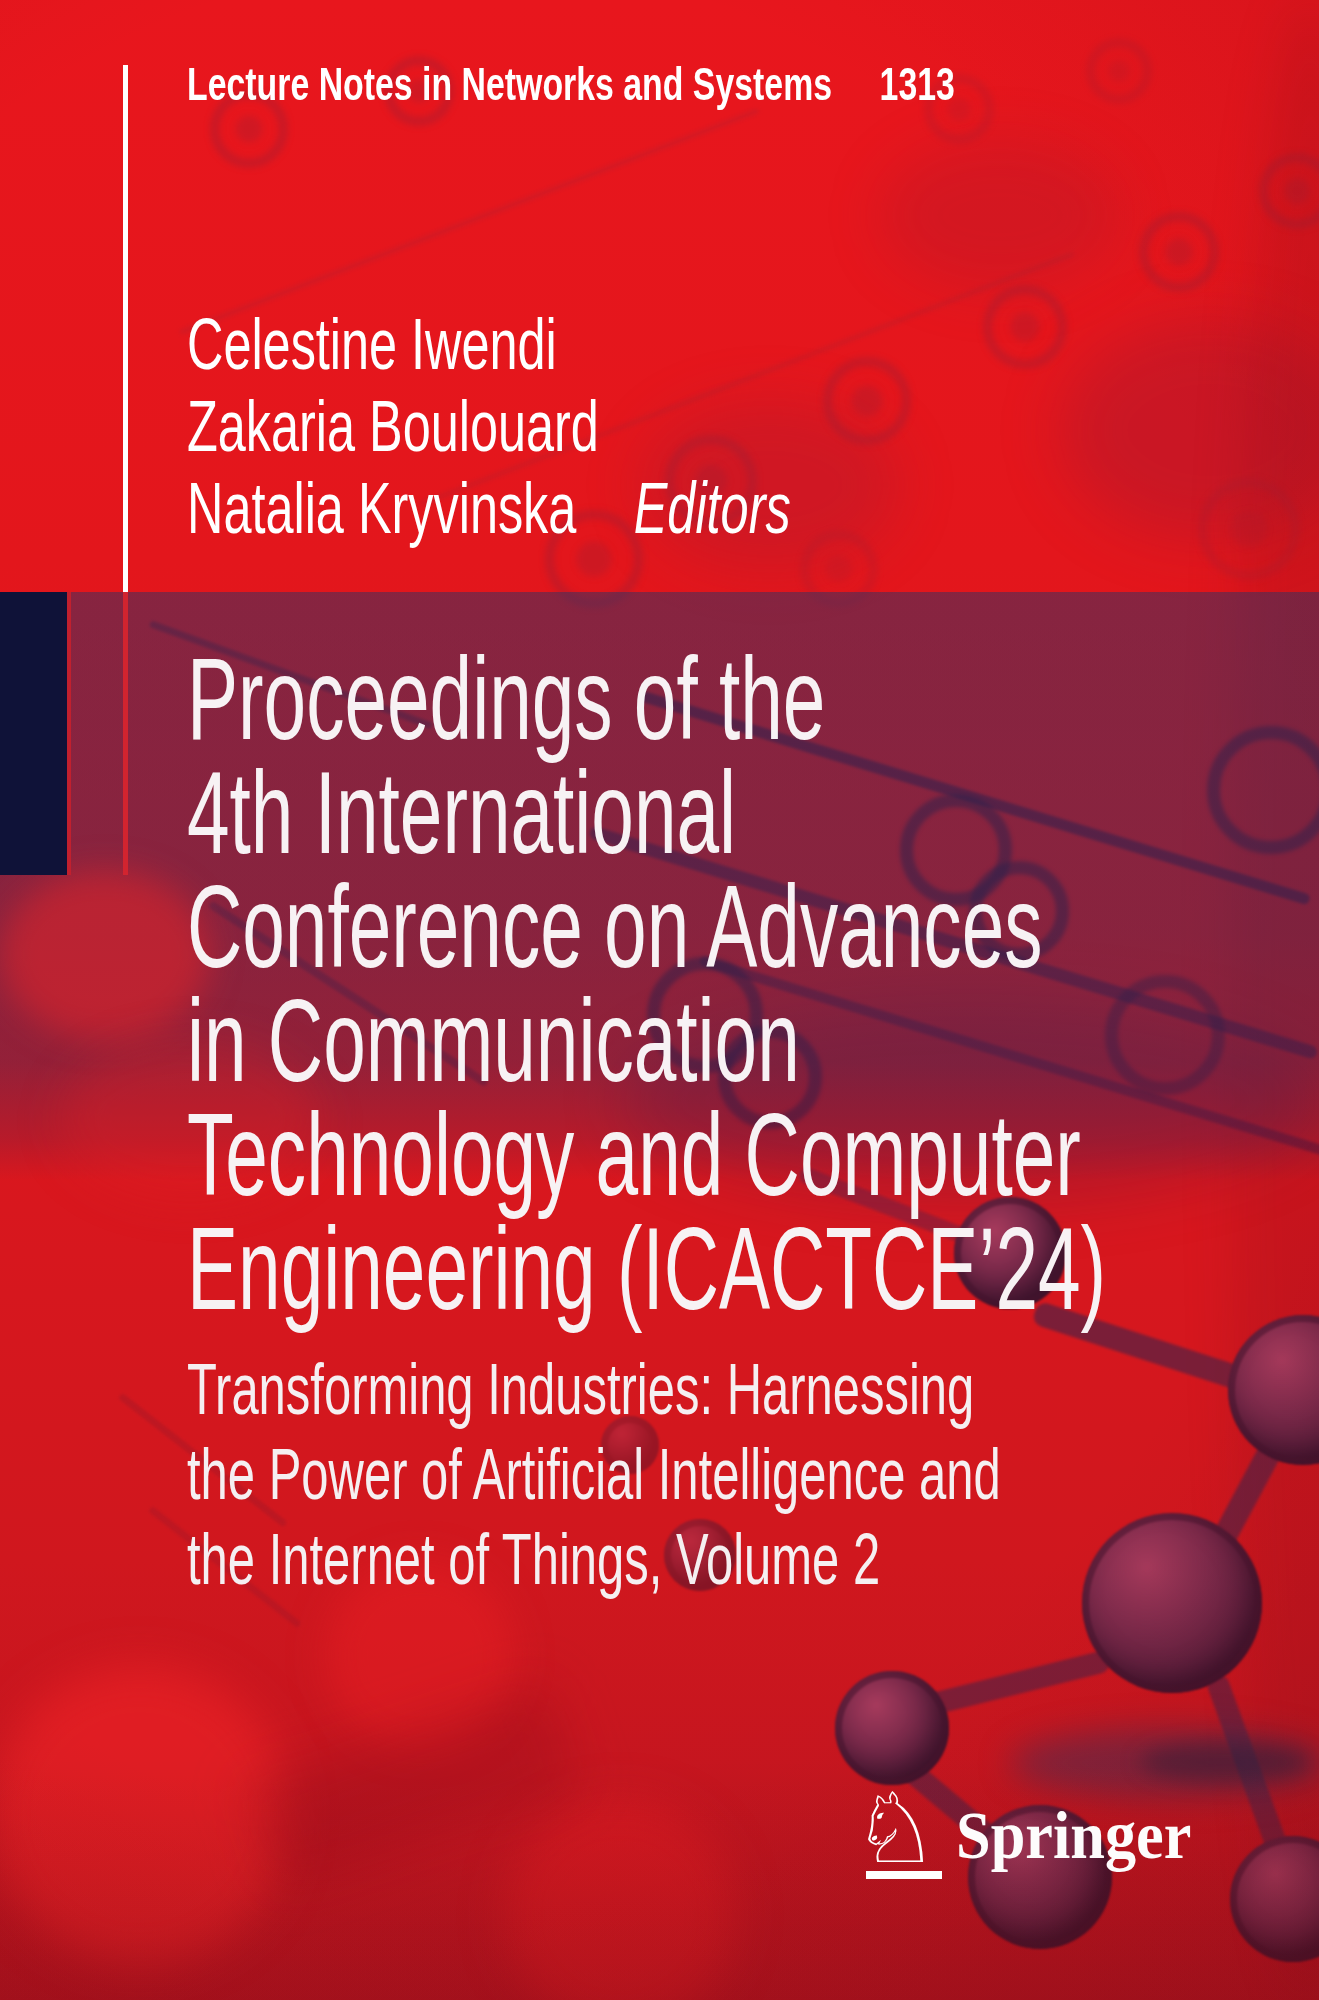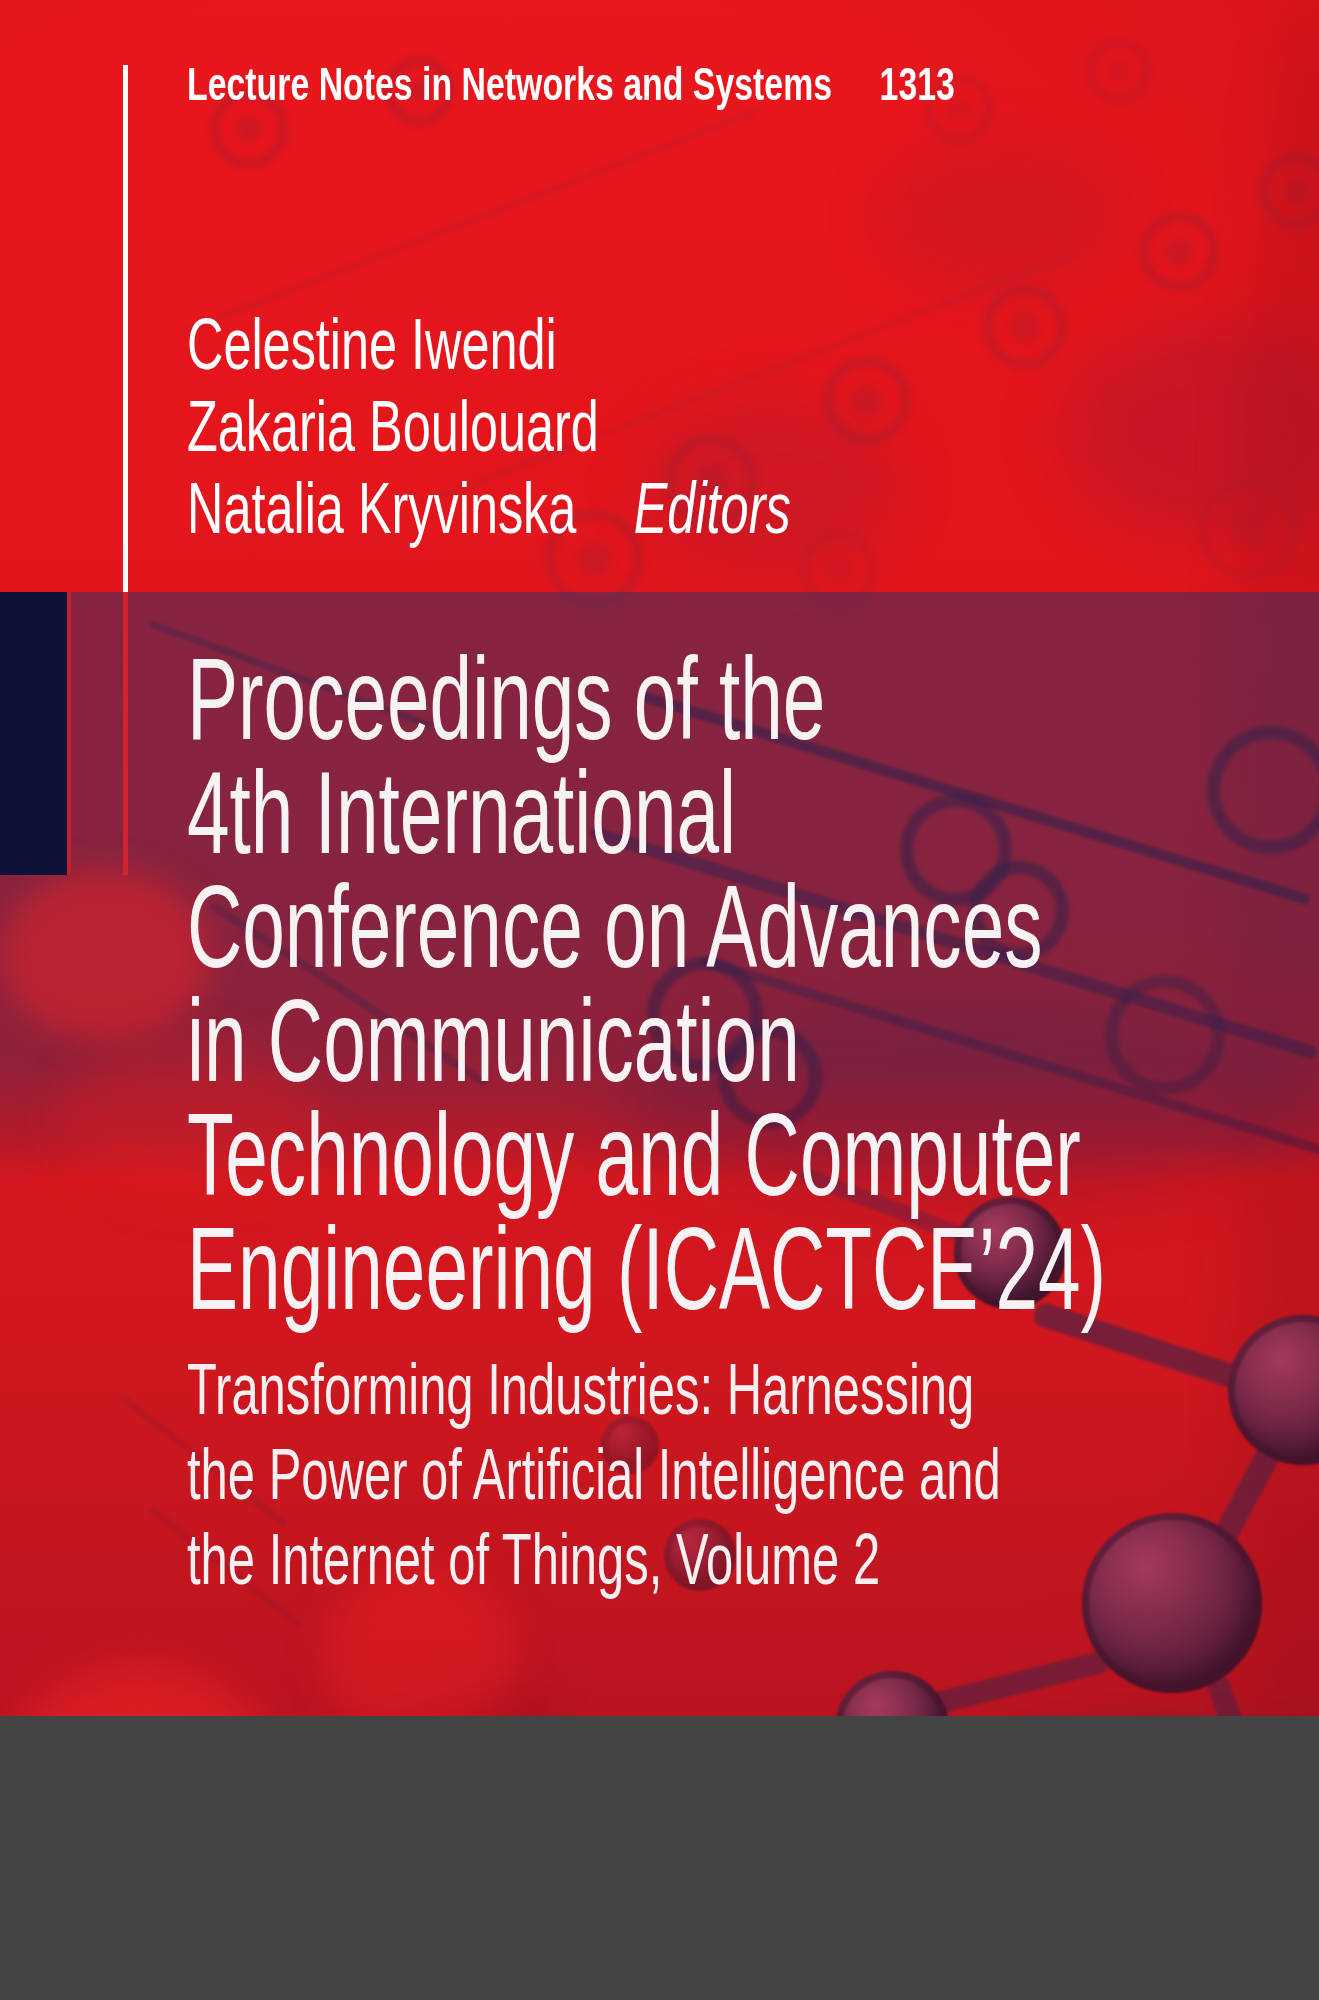--- a/index.html
+++ b/index.html
@@ -1,16 +1,16 @@
 <!DOCTYPE html>
 <html><head>
 <meta charset="utf-8">
 <style>
   html,body{margin:0;padding:0;background:#444;}
-  .cover{position:relative;width:1319px;height:1716px;overflow:hidden;
+  .cover{position:relative;width:1319px;height:2000px;overflow:hidden;
     background:linear-gradient(180deg,#e8161d 0%,#e3161c 28%,#da171e 56%,#d0171e 78%,#ba1420 100%);
     font-family:"Liberation Sans",sans-serif;}
   .cover *{position:absolute;}
   
   .knob{border-radius:50%;border:9px solid rgba(158,30,52,.40);
     background:radial-gradient(circle,rgba(158,30,52,.30) 0 28%,rgba(158,30,52,0) 34%);filter:blur(3px);}
   .line{transform-origin:0 50%;filter:blur(2px);border-radius:4px;}
   .soft{border-radius:50%;}
   .bring{border-radius:50%;border:13px solid rgba(58,18,52,.52);filter:blur(2px);}
   .rod{transform-origin:0 50%;border-radius:10px;filter:blur(1.5px);}

